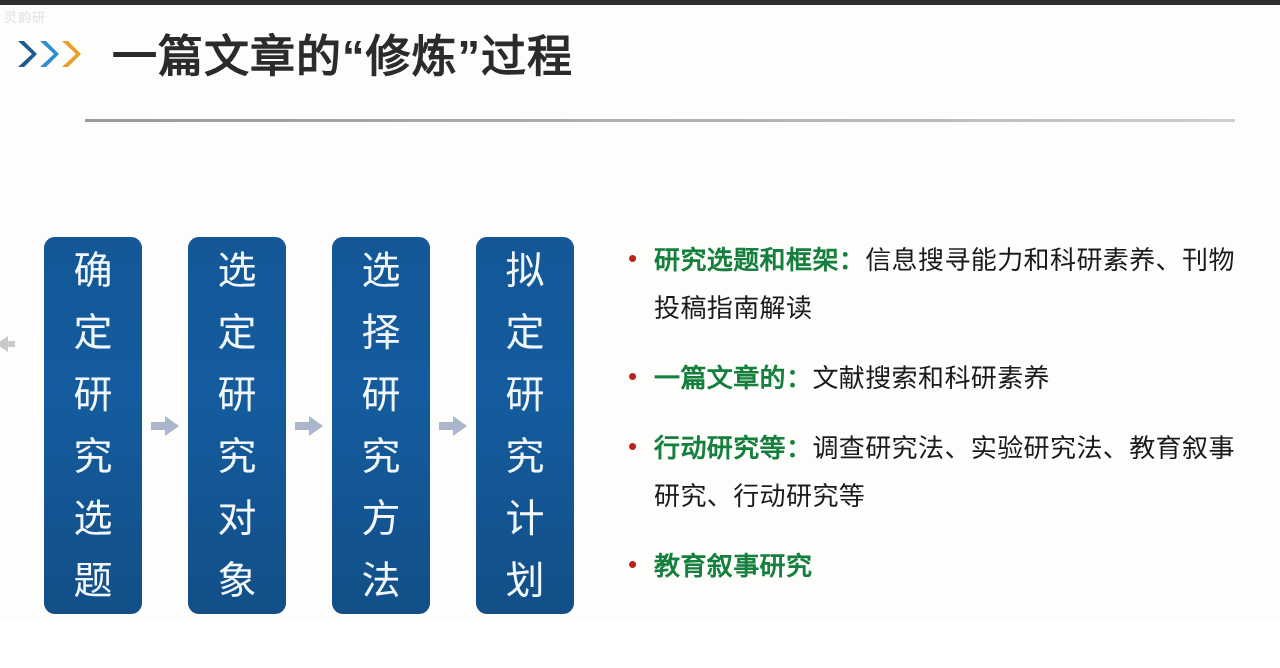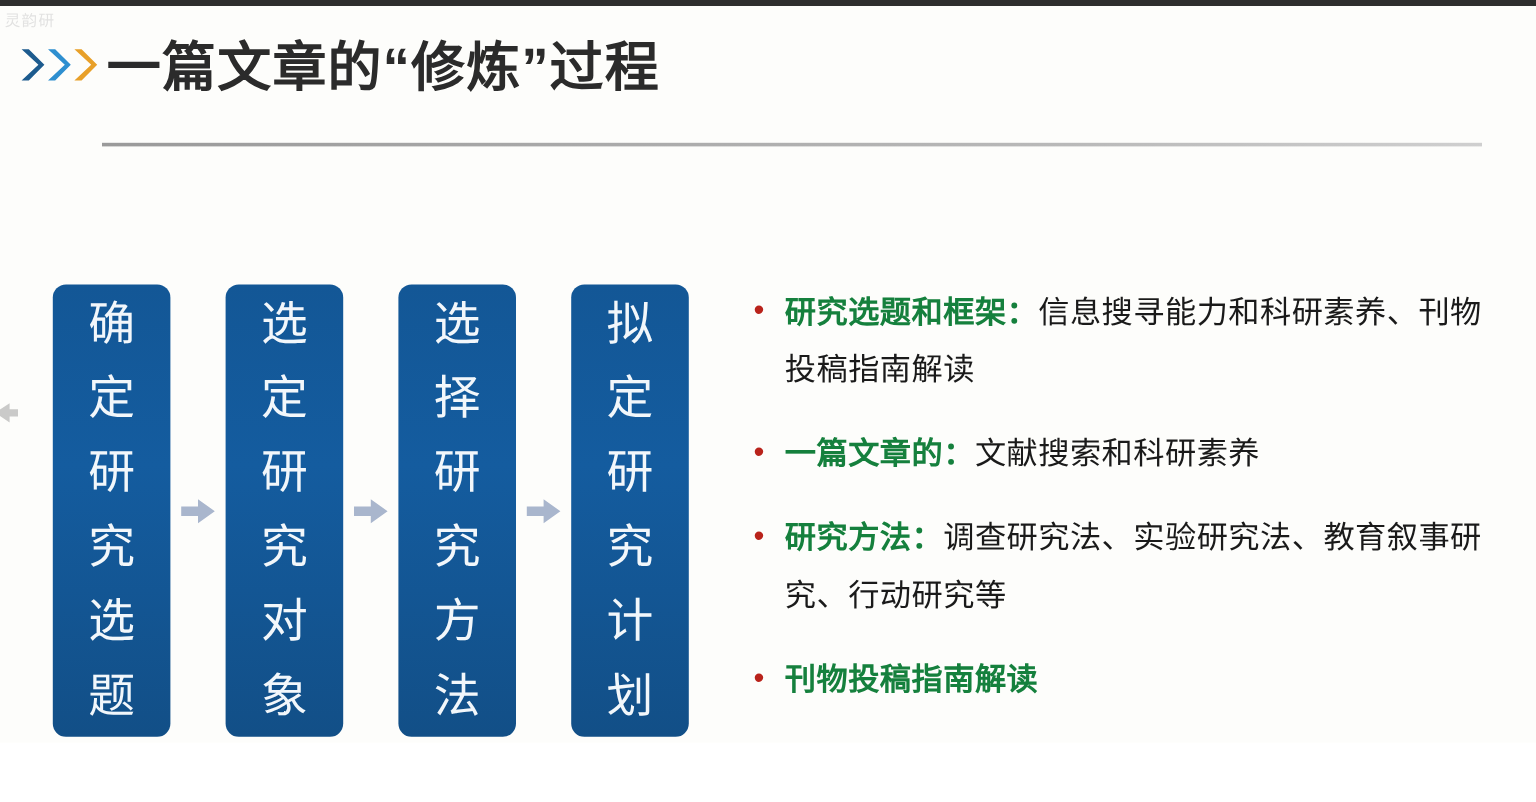--- a/index.html
+++ b/index.html
@@ -57,21 +57,21 @@
     align-items: center;
     gap: 0px;
   }
   .chev {
     width: 22px;
     height: 30px;
     display: block;
   }
   .page-title {
     position: absolute;
-    left: 89px;
+    left: 112px;
     top: 0px;
     font-size: 45px;
     font-weight: 700;
     color: #2b2b2b;
     letter-spacing: 1px;
     line-height: 62px;
     white-space: nowrap;
   }
   .title-rule {
     position: absolute;
@@ -299,28 +299,28 @@
     <div class="bullet-row b2">
       <span class="bullet-dot">•</span>
       <span class="bullet-text">
         <span class="bullet-head">一篇文章的：</span><span class="bullet-body">文献搜索和科研素养</span>
       </span>
     </div>
 
     <div class="bullet-row b3">
       <span class="bullet-dot">•</span>
       <span class="bullet-text">
-        <span class="bullet-head">研究方法：</span><span class="bullet-body">调查研究法、实验研究法、教育叙事研究、行动研究等</span>
+        <span class="bullet-head">行动研究等：</span><span class="bullet-body">调查研究法、实验研究法、教育叙事研究、行动研究等</span>
       </span>
     </div>
 
     <div class="bullet-row b4">
       <span class="bullet-dot">•</span>
       <span class="bullet-text">
-        <span class="bullet-head">刊物投稿指南解读</span><span class="bullet-body"></span>
+        <span class="bullet-head">教育叙事研究</span><span class="bullet-body"></span>
       </span>
     </div>
 
   </div>
 
   <div class="bottom-ghost"></div>
   <div class="bottom-rule"></div>
 
 </div>
 

